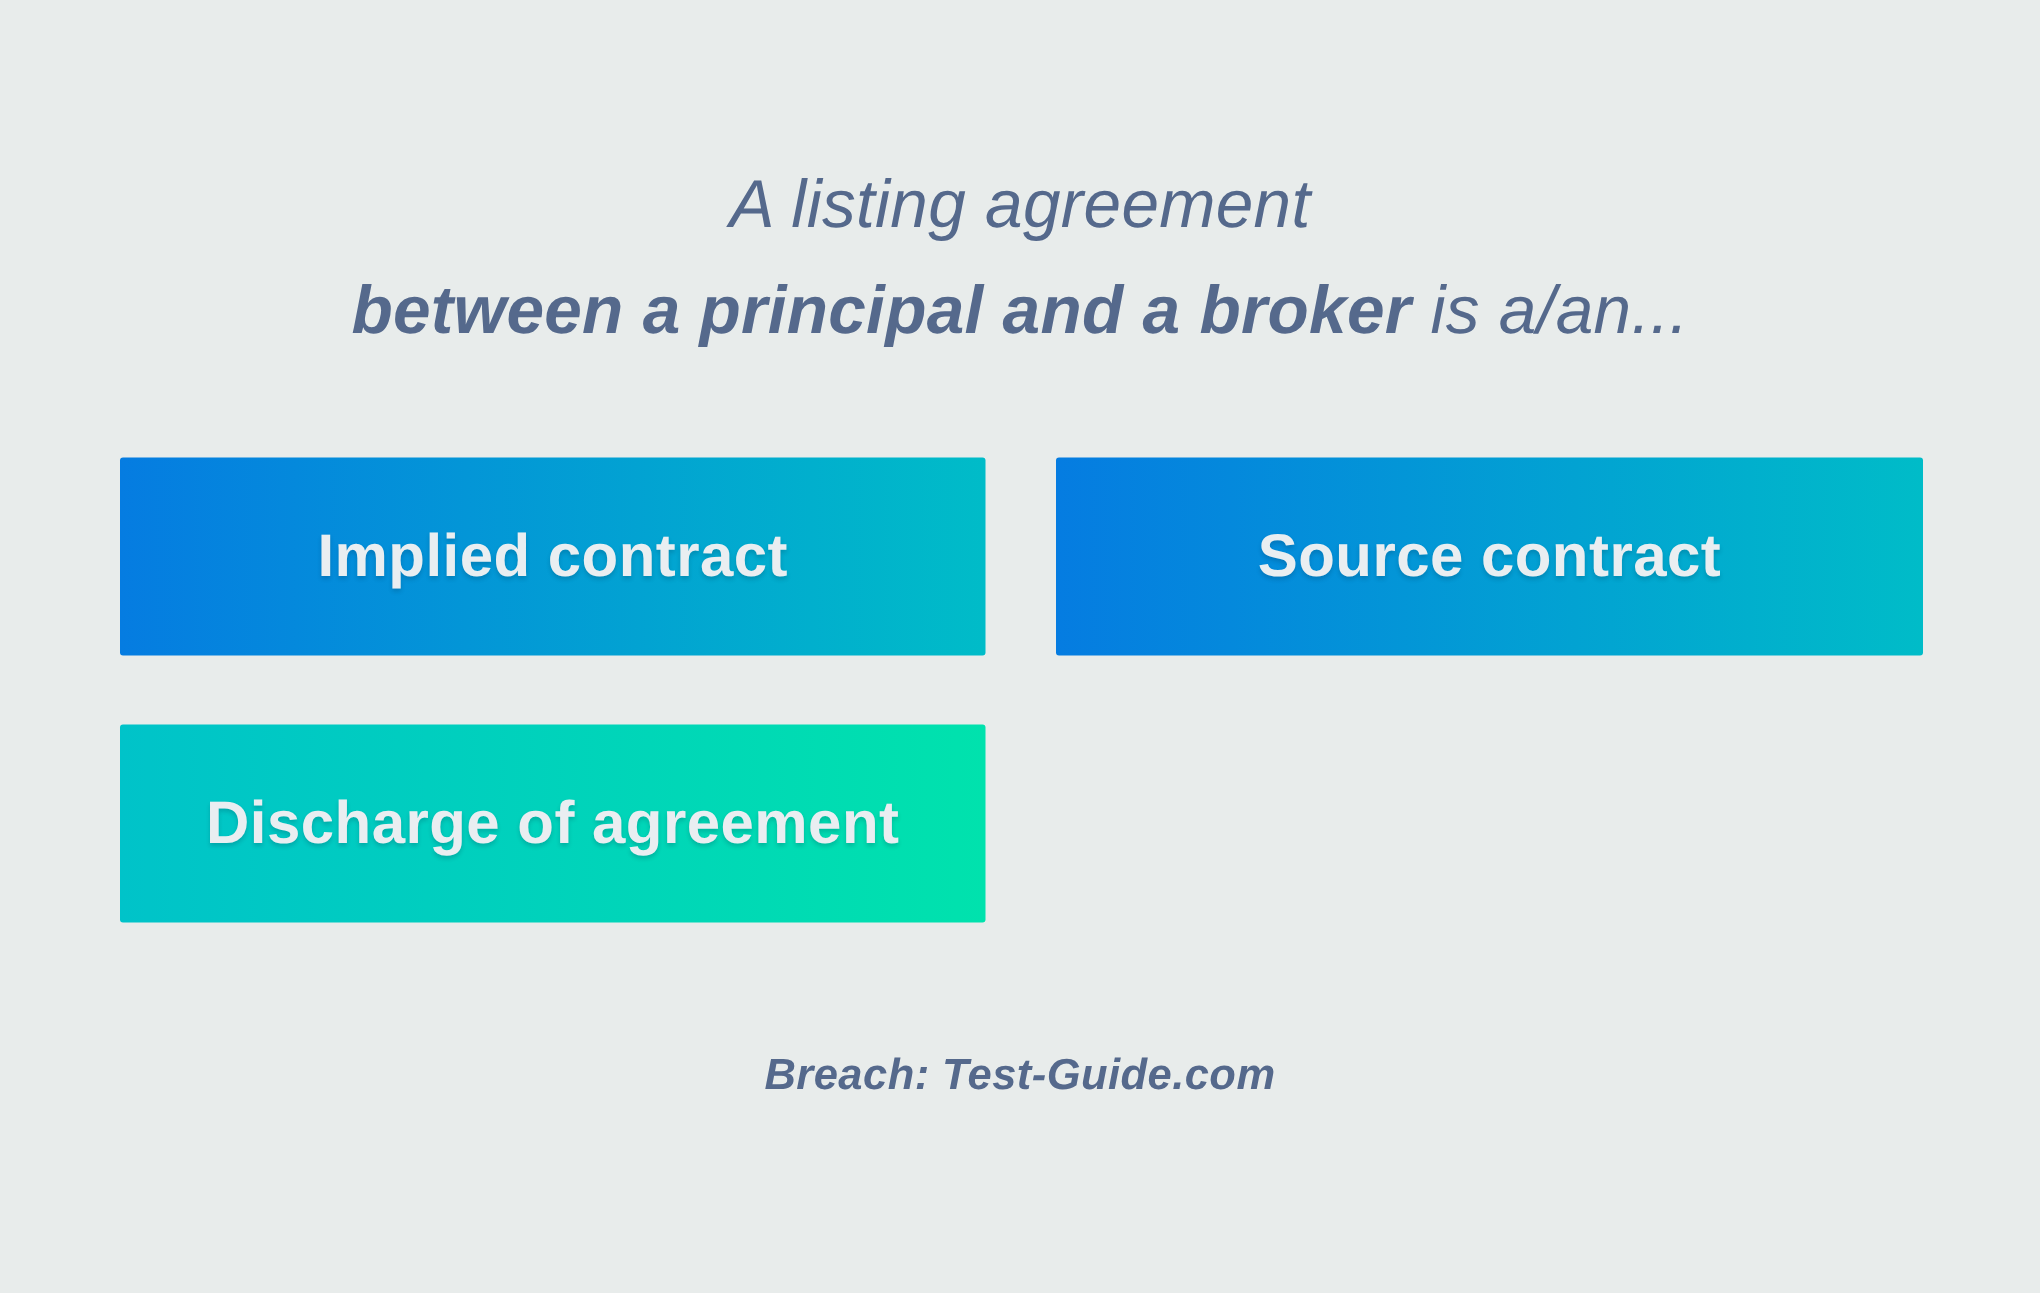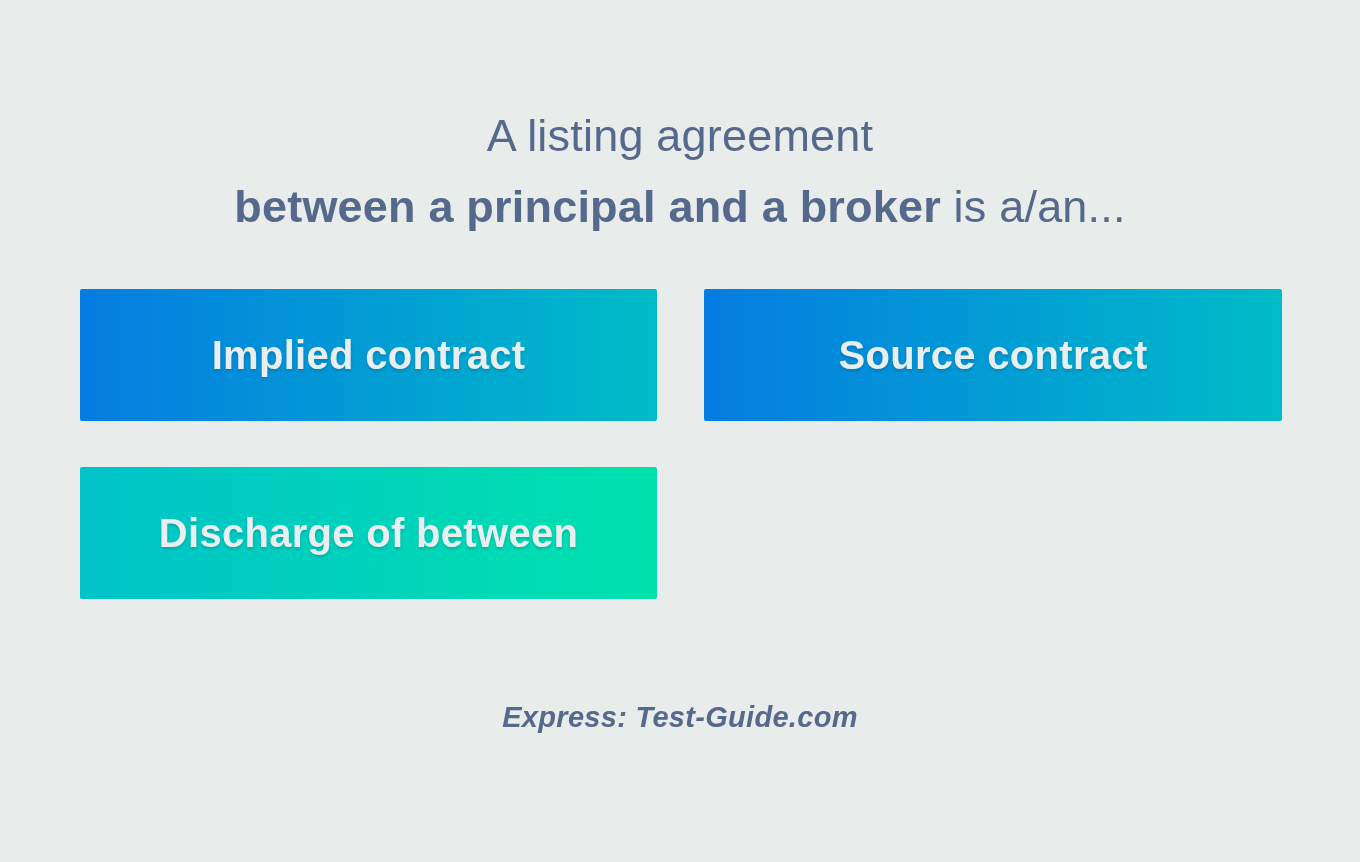--- a/index.html
+++ b/index.html
@@ -28,26 +28,27 @@
     position: absolute;
     top: 100px;
     left: 0;
     width: 100%;
     text-align: center;
     font-size: 45px;
     line-height: 71px;
     font-weight: 400;
     color: var(--question);
     letter-spacing: 0.2px;
+    font-style: italic;
   }
   .question .line { display: block; }
   .question strong { font-weight: 700; margin-top: 20px; }
   .answers {
     position: absolute;
-    top: 289px;
+    top: 305px;
     left: 80px;
     display: grid;
     grid-template-columns: 577px 578px;
     grid-template-rows: 132px 132px;
     column-gap: 47px;
     row-gap: 46px;
   }
   .answer {
     border: none;
     border-radius: 2px;
@@ -87,18 +88,18 @@
 <div class="card">
 
   <h1 class="question">
     <span class="line">A listing agreement</span>
     <span class="line"><strong>between a principal and a broker</strong><span> is a/an...</span></span>
   </h1>
 
   <div class="answers">
     <button class="answer g-left">Implied contract</button>
     <button class="answer g-left">Source contract</button>
-    <button class="answer g-right">Discharge of between</button>
+    <button class="answer g-right">Discharge of agreement</button>
   </div>
 
-  <p class="source">Express: Test-Guide.com</p>
+  <p class="source">Breach: Test-Guide.com</p>
 
 </div>
 
 </body></html>

